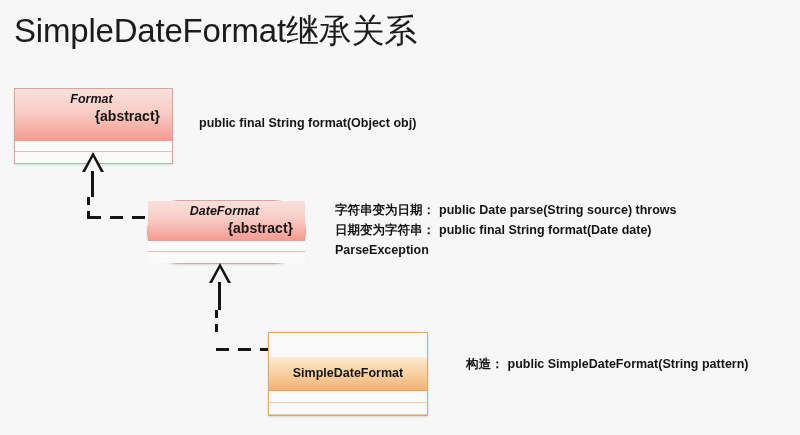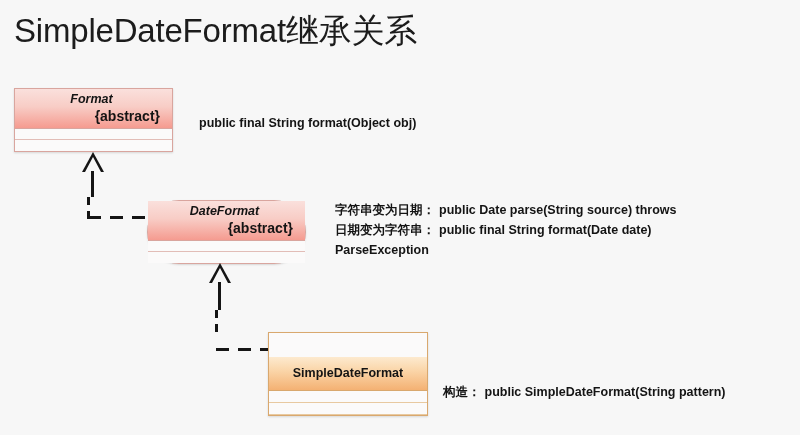--- a/index.html
+++ b/index.html
@@ -89,21 +89,21 @@
   .uml-class.orange .uml-compartment {
     border-bottom: 1px solid #e8c9a0;
   }
   .uml-class.orange .uml-name {
     font-style: normal;
     text-align: center;
   }
 
   
   #box-format       { left: 14px;  top: 88px;  width: 159px; }
-  #box-format .uml-header { height: 40px; }
+  #box-format .uml-header { height: 52px; }
   #box-format .uml-compartment { height: 11px; }
 
   #box-dateformat   { left: 147px; top: 200px; width: 159px; border-radius: 32px; }
   #box-dateformat .uml-header { height: 40px; }
   #box-dateformat .uml-compartment { height: 11px; }
 
   #box-simpledateformat { left: 268px; top: 332px; width: 160px; }
   #box-simpledateformat .uml-header { height: 34px; display:flex; align-items:center; justify-content:center; padding: 0 19px; margin-top: 24px; }
   #box-simpledateformat .uml-compartment { height: 12px; }
 
@@ -164,21 +164,21 @@
   }
   .note-cn {
     font-family: "DejaVu Sans", "Liberation Sans", sans-serif;
     font-weight: bold;
   }
   #note-format       { left: 199px; top: 114px; text-align: center; }
   #note-dateformat   { left: 335px; top: 200px; width: 460px; }
   #note-dateformat .note-row { display: flex; align-items: baseline; white-space: nowrap; }
   #note-dateformat .note-label { display: inline-block; min-width: 104px; }
   #note-dateformat .note-cont { white-space: nowrap; }
-  #note-simple       { left: 443px; top: 354px; margin-top: 28px; }
+  #note-simple       { left: 466px; top: 354px; }
   #note-simple .note-label { margin-right: 4px; }
 </style>
 </head>
 <body>
 
 <div id="canvas">
 
   <div class="diagram-title">SimpleDateFormat继承关系</div>
 
   <div id="box-format" class="uml-class pink">

